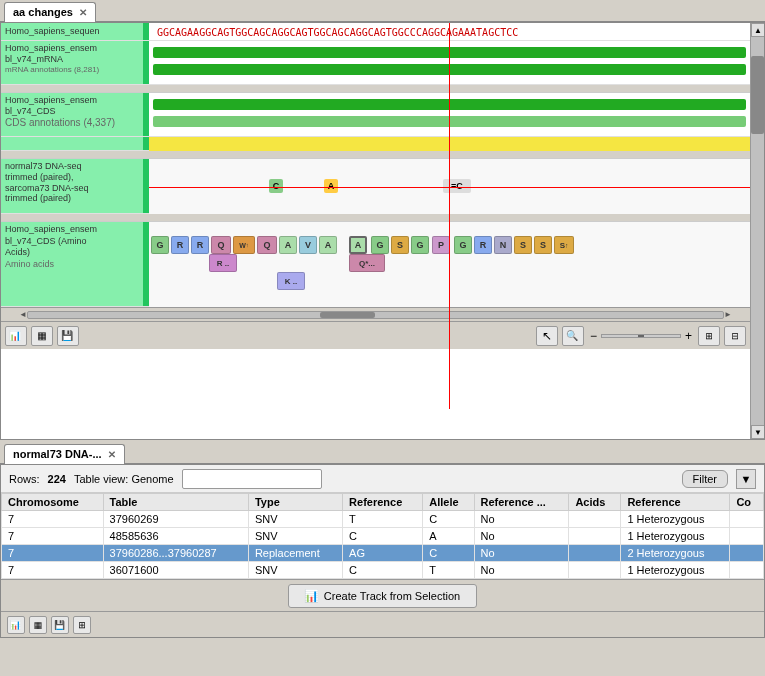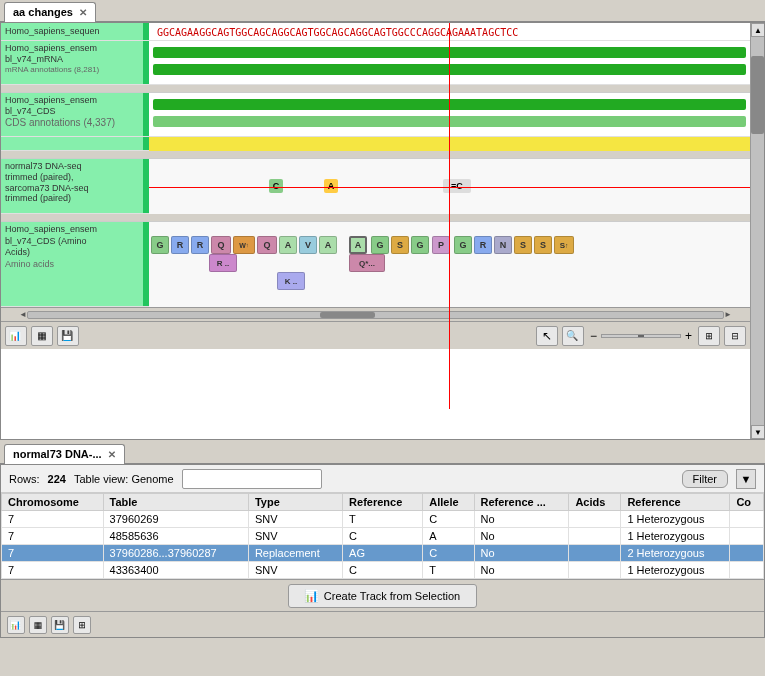--- a/index.html
+++ b/index.html
@@ -607,21 +607,21 @@
             <td>Replacement</td>
             <td>AG</td>
             <td>C</td>
             <td>No</td>
             <td></td>
             <td>2 Heterozygous</td>
             <td></td>
           </tr>
           <tr class="normal">
             <td>7</td>
-            <td>43363400</td>
+            <td>36071600</td>
             <td>SNV</td>
             <td>C</td>
             <td>T</td>
             <td>No</td>
             <td></td>
             <td>1 Heterozygous</td>
             <td></td>
           </tr>
         </tbody>
     </table>

